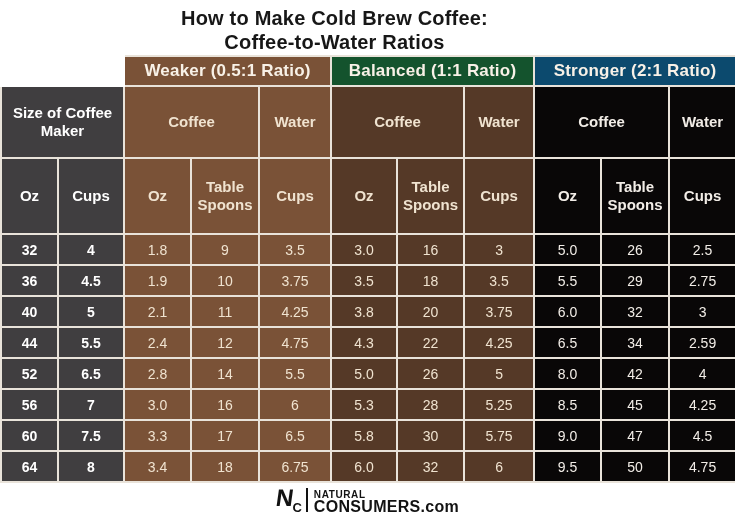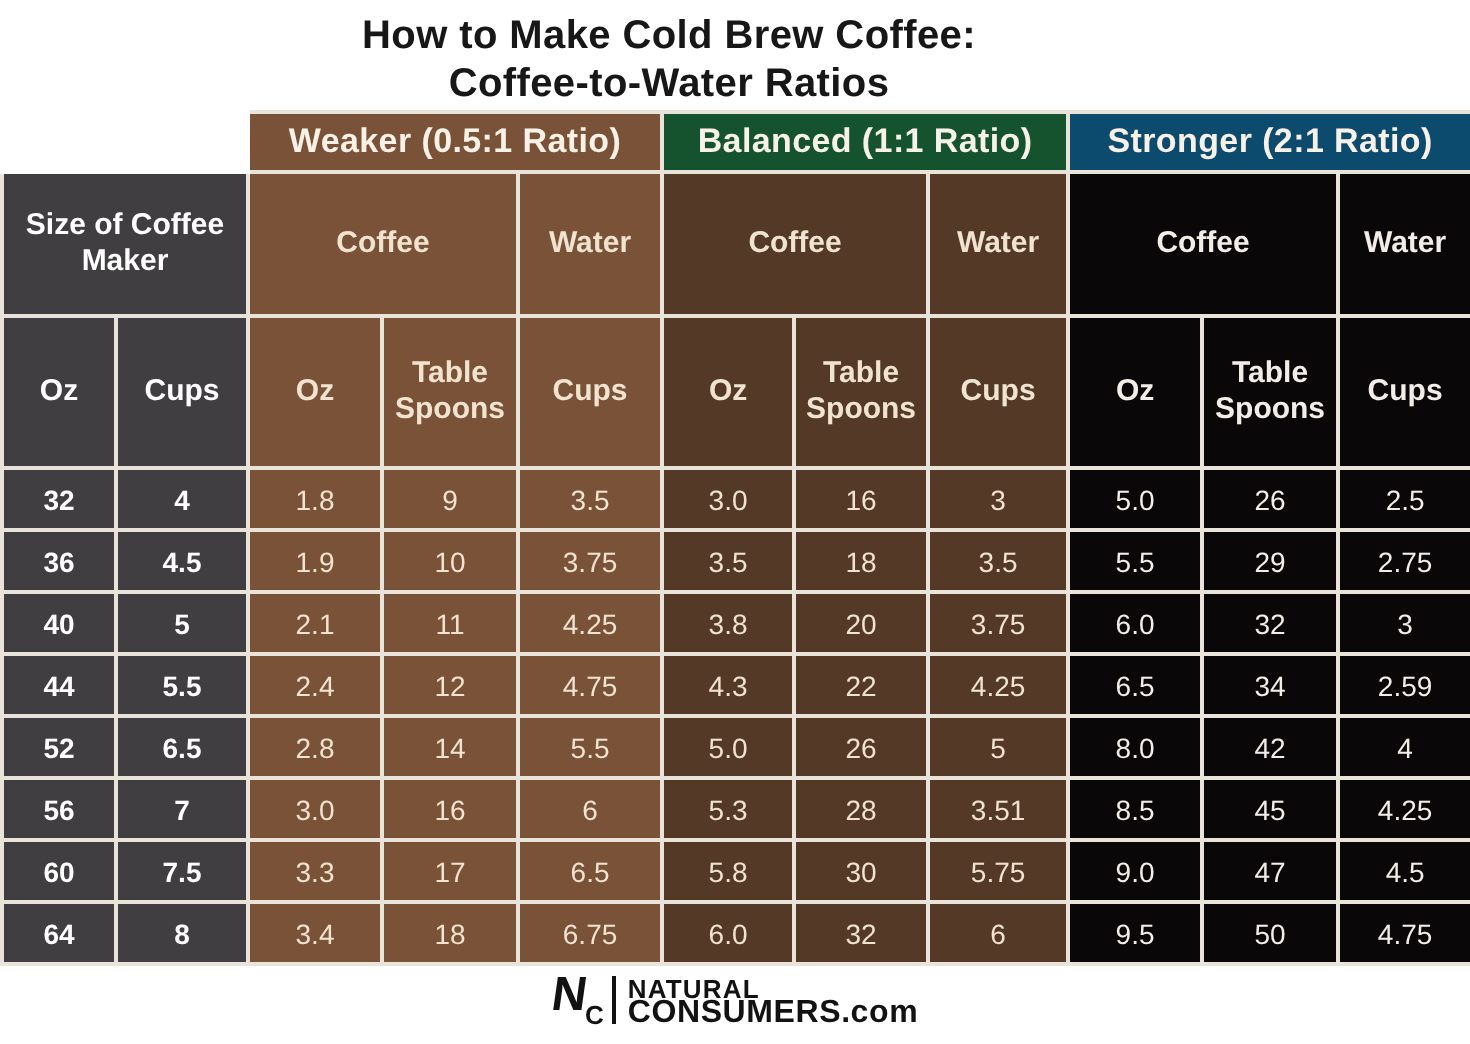--- a/index.html
+++ b/index.html
@@ -81,21 +81,21 @@
   .monogram .m-c {
     position: absolute; bottom: -2px; right: -2px;
     font-size: 13px; font-weight: bold;
   }
   .logo-divider {
     width: 2px; height: 24px;
     background: #121212;
   }
   .brand-text { text-align: left; }
   .brand-line1 {
-    font-size: 13px; font-weight: bold;
+    font-size: 10px; font-weight: bold;
     letter-spacing: 0.6px; line-height: 13px;
   }
   .brand-line2 {
     font-size: 16px; font-weight: bold;
     letter-spacing: 0.3px; line-height: 11px;
   }
 </style>
 </head>
 <body>
 
@@ -215,21 +215,21 @@
         <td class="c-stronger">4</td>
       </tr>
       <tr>
         <td class="c-gray">56</td>
         <td class="c-gray">7</td>
         <td class="c-weaker">3.0</td>
         <td class="c-weaker">16</td>
         <td class="c-weaker">6</td>
         <td class="c-balanced">5.3</td>
         <td class="c-balanced">28</td>
-        <td class="c-balanced">3.51</td>
+        <td class="c-balanced">5.25</td>
         <td class="c-stronger">8.5</td>
         <td class="c-stronger">45</td>
         <td class="c-stronger">4.25</td>
       </tr>
       <tr>
         <td class="c-gray">60</td>
         <td class="c-gray">7.5</td>
         <td class="c-weaker">3.3</td>
         <td class="c-weaker">17</td>
         <td class="c-weaker">6.5</td>

